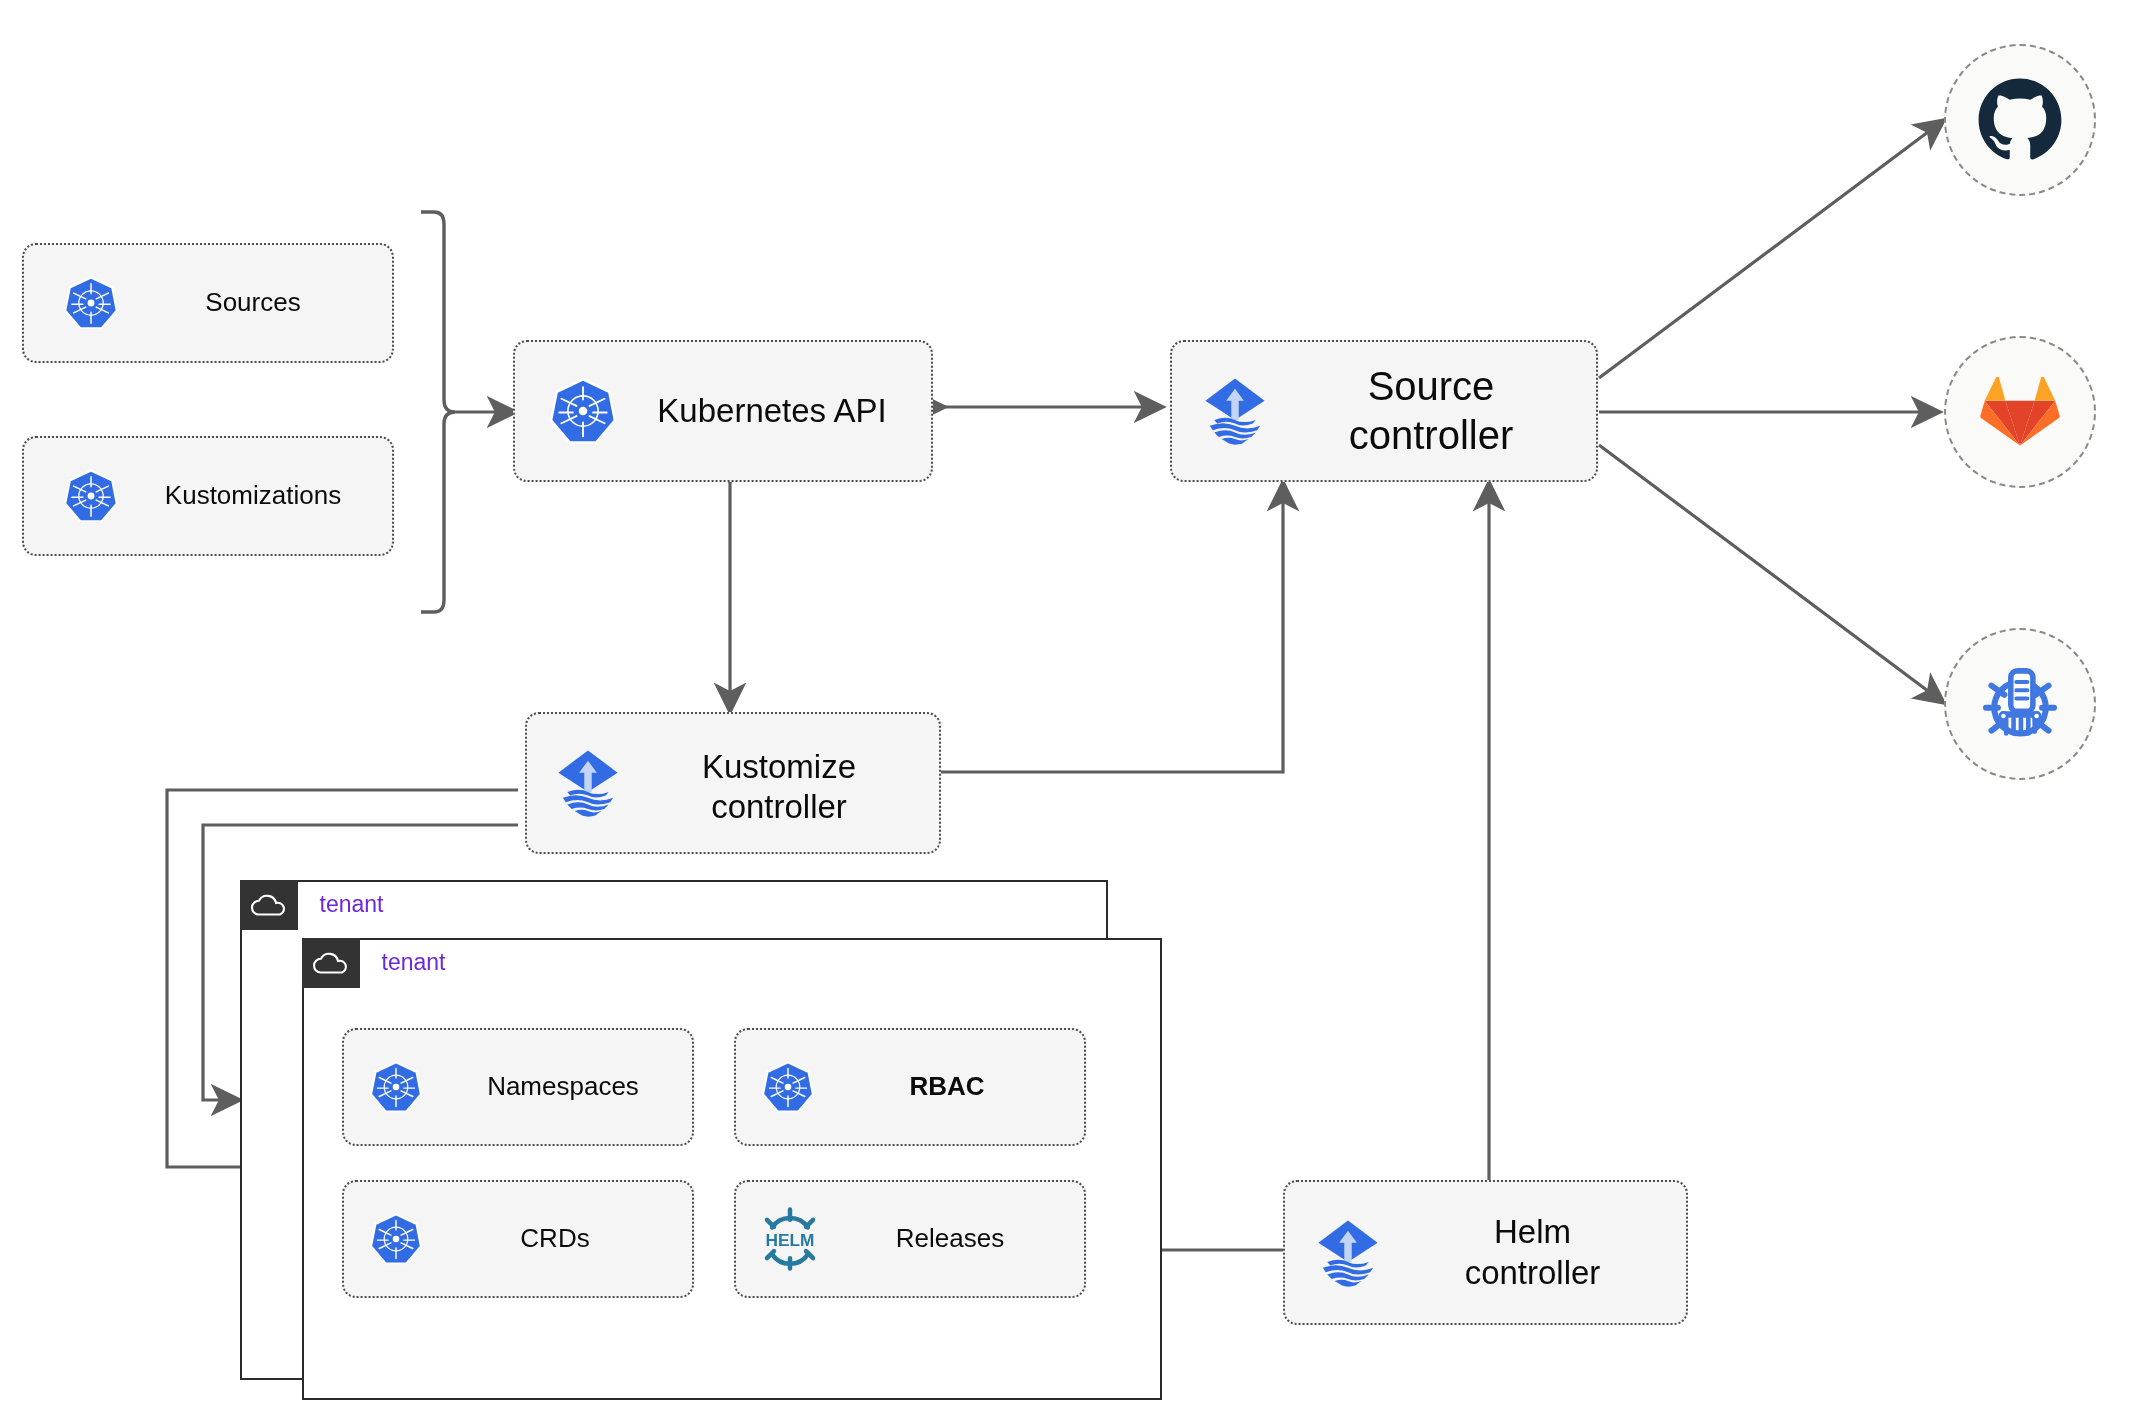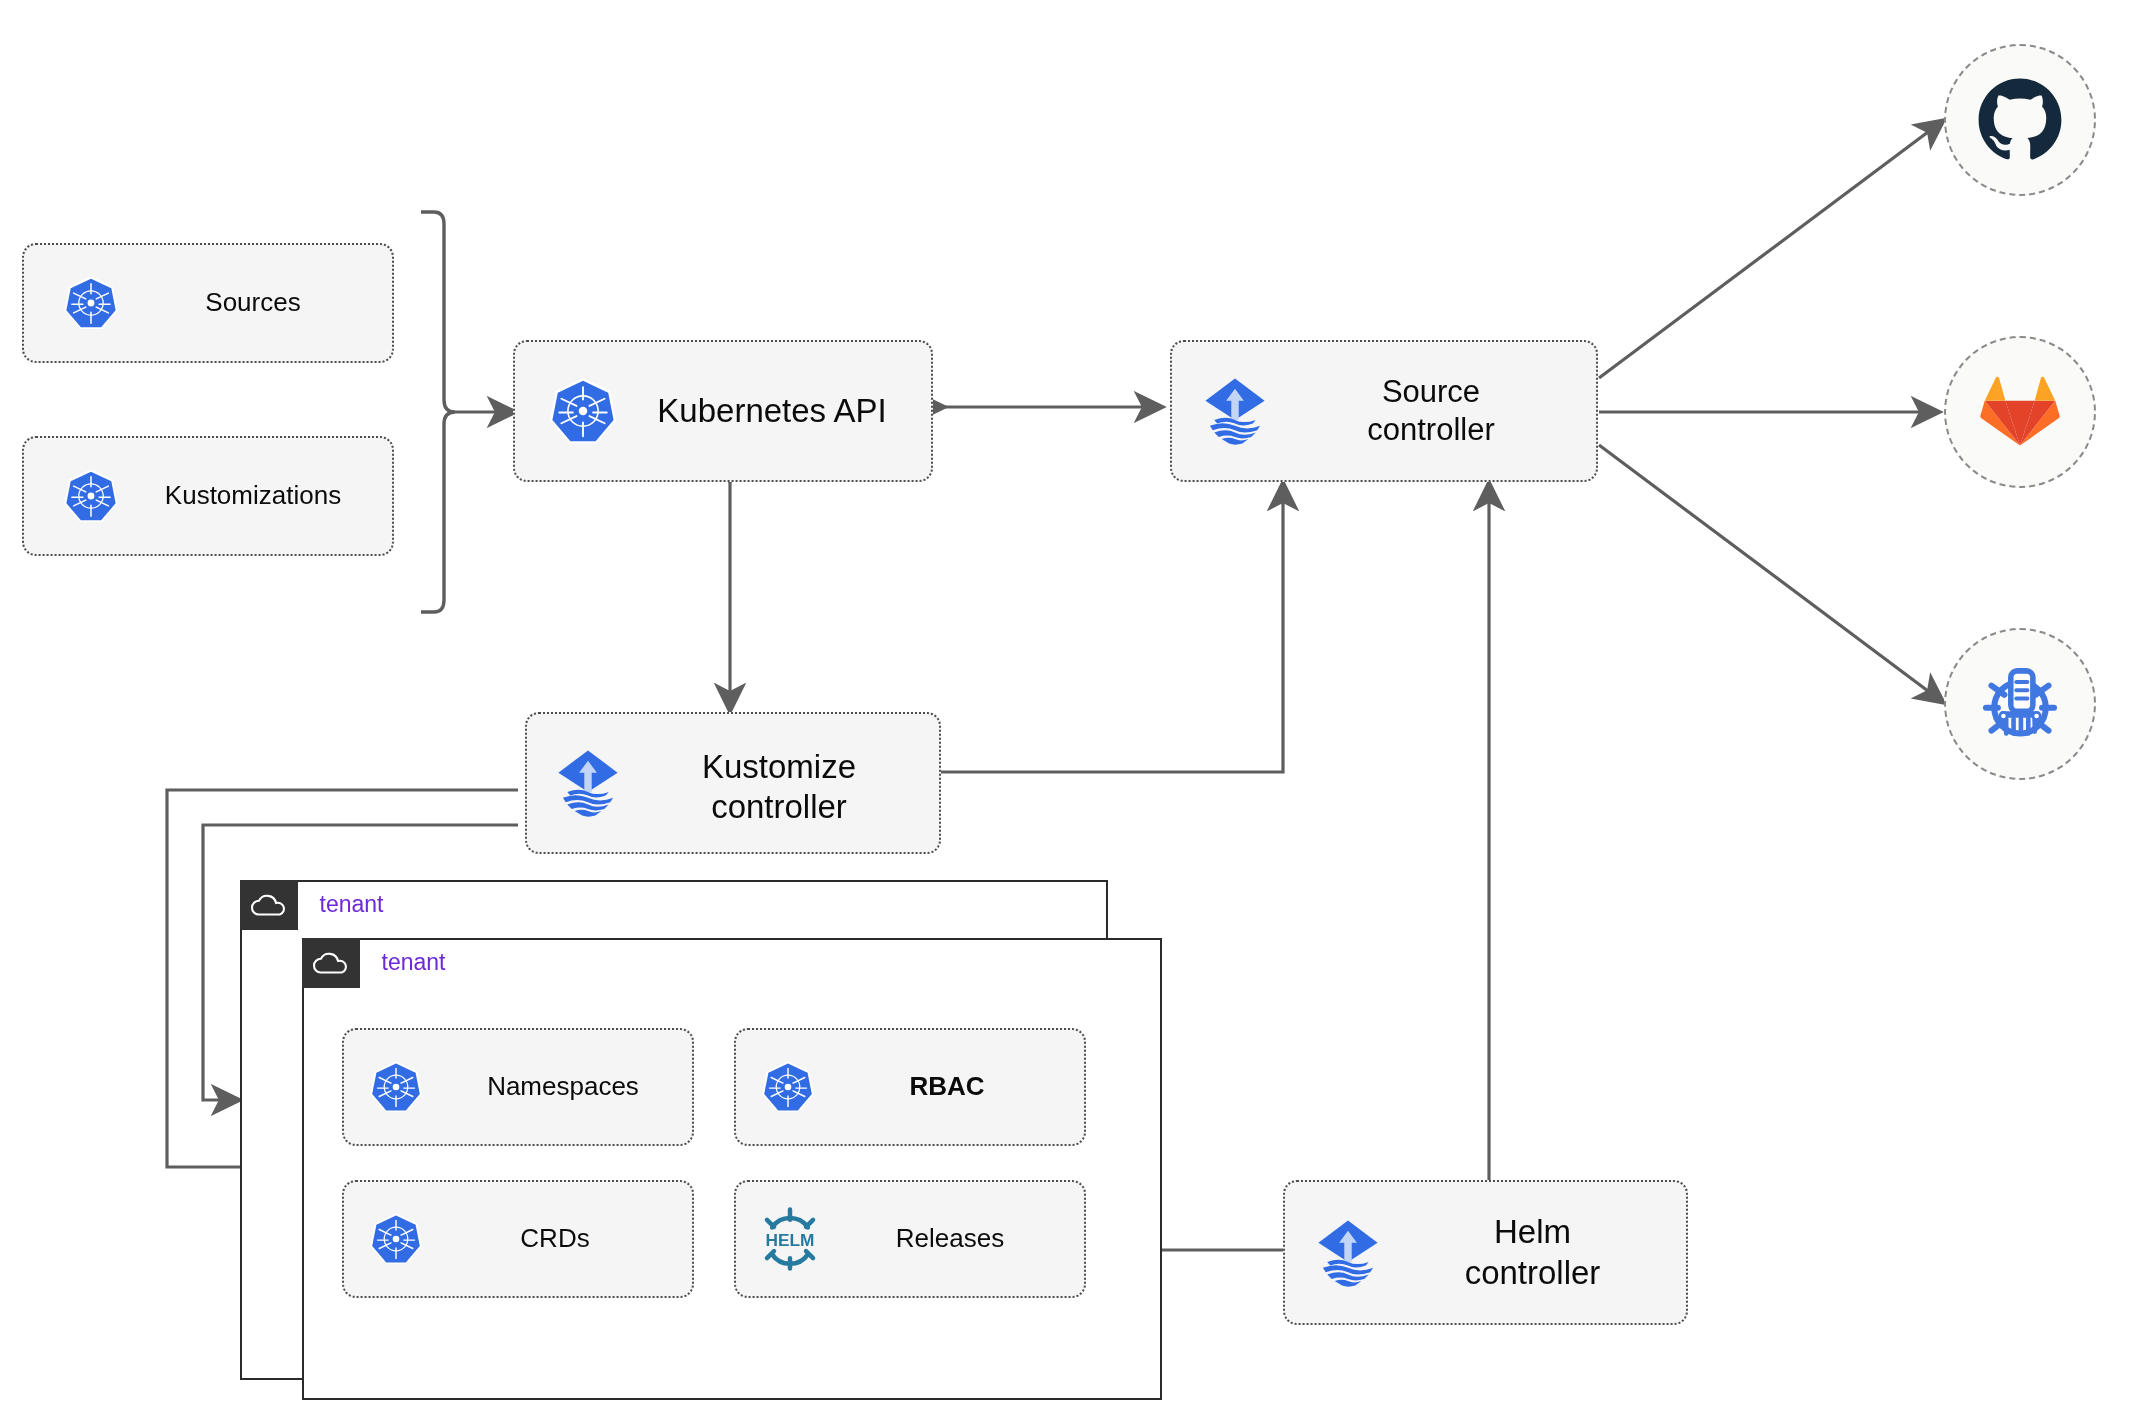--- a/index.html
+++ b/index.html
@@ -167,21 +167,21 @@
         <path d="M50 6 L90 36 L50 62 L10 36 Z" fill="#326ce5"></path>
         <path d="M50 20 L62 36 L55 36 L55 62 L45 62 L45 36 L38 36 Z" fill="#c3d5f6"></path>
         <g fill="#326ce5">
           <path d="M22 62 Q38 56 50 62 Q62 68 78 62 L74 67 Q60 72 50 67 Q38 62 26 67 Z"></path>
           <path d="M16 70 Q34 63 50 70 Q66 77 84 70 L80 76 Q62 82 50 76 Q36 70 20 76 Z"></path>
           <path d="M22 79 Q38 73 50 79 Q62 85 78 79 L72 85 Q60 89 50 85 Q40 81 28 85 Z"></path>
           <path d="M32 88 Q42 84 50 88 Q58 92 68 88 L60 94 Q50 97 42 94 Z"></path>
         </g>
       </svg>
     </span>
-    <span class="lbl two" style="font-size:31px;">
+    <span class="lbl two" style="font-size:40px;">
       <span>Source</span><br>
       <span>controller</span>
     </span>
   </div>
 
   <div class="node" style="left:525px;top:712px;width:416px;height:142px;">
     <span class="ico" style="margin-left:24px;">
       <svg class="flux" viewBox="0 0 100 100">
         <path d="M50 6 L90 36 L50 62 L10 36 Z" fill="#326ce5"></path>
         <path d="M50 20 L62 36 L55 36 L55 62 L45 62 L45 36 L38 36 Z" fill="#c3d5f6"></path>

